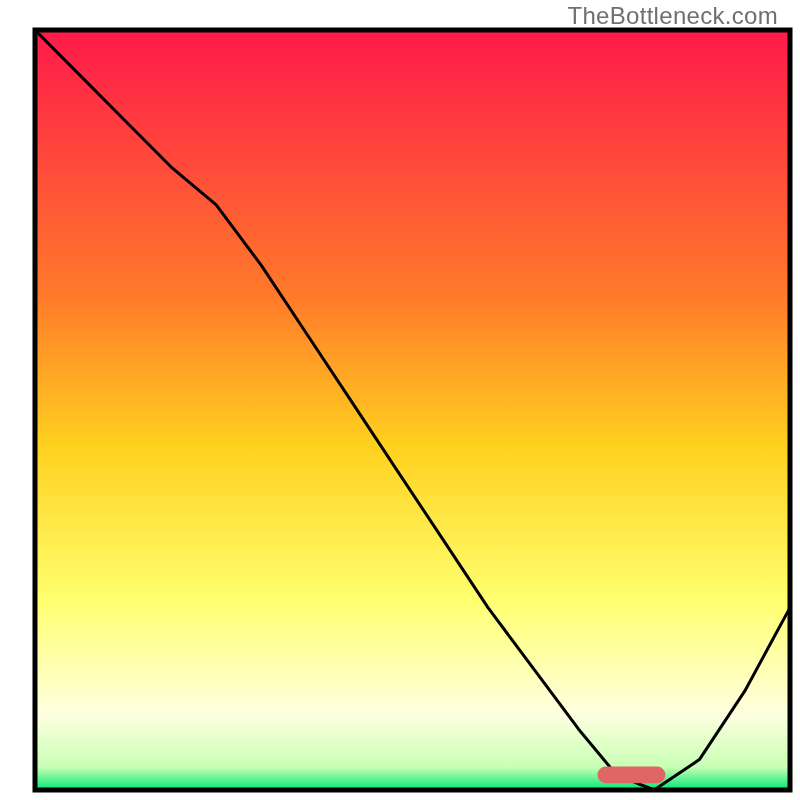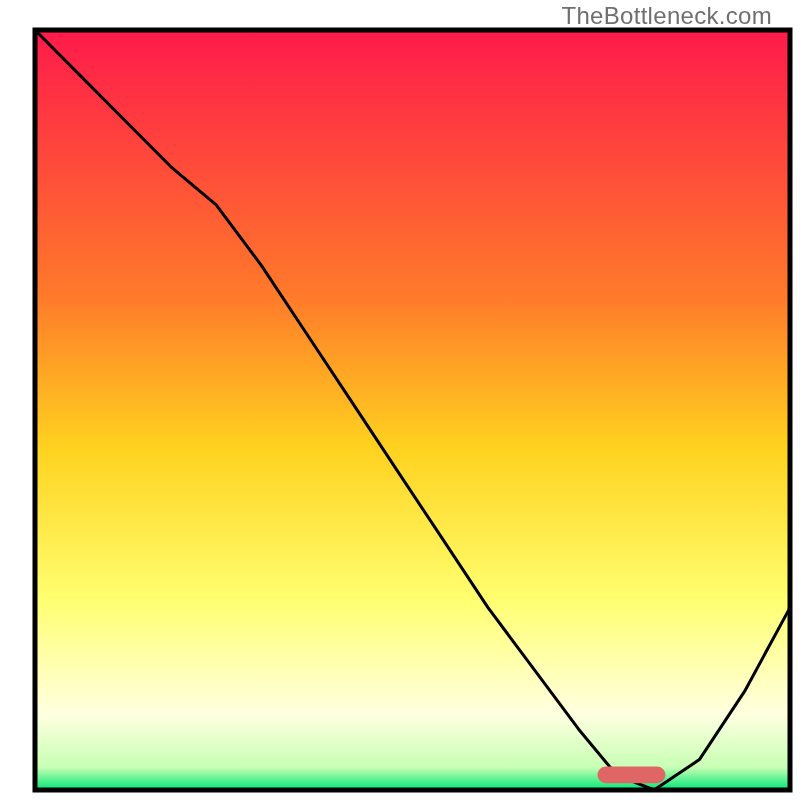--- a/index.html
+++ b/index.html
@@ -1,17 +1,17 @@
 <!DOCTYPE html>
 <html><head>
 <meta charset="utf-8">
 <style>
   html,body{margin:0;padding:0;width:800px;height:800px;background:#fff;overflow:hidden}
   .frame{position:absolute;left:0;top:0;width:800px;height:800px}
-  .watermark{position:absolute;top:2px;right:28px;font:24px Arial,Helvetica,sans-serif;color:#6f6f6f;letter-spacing:.3px}
+  .watermark{position:absolute;top:2px;right:22px;font:24px Arial,Helvetica,sans-serif;color:#6f6f6f;letter-spacing:.3px}
   svg{display:block}
 </style>
 </head>
 <body>
 
 <div class="frame">
   <span class="watermark">TheBottleneck.com</span>
   <svg id="plot" width="800" height="800">
       <defs>
         <linearGradient id="bg" x1="0" y1="0" x2="0" y2="1">

